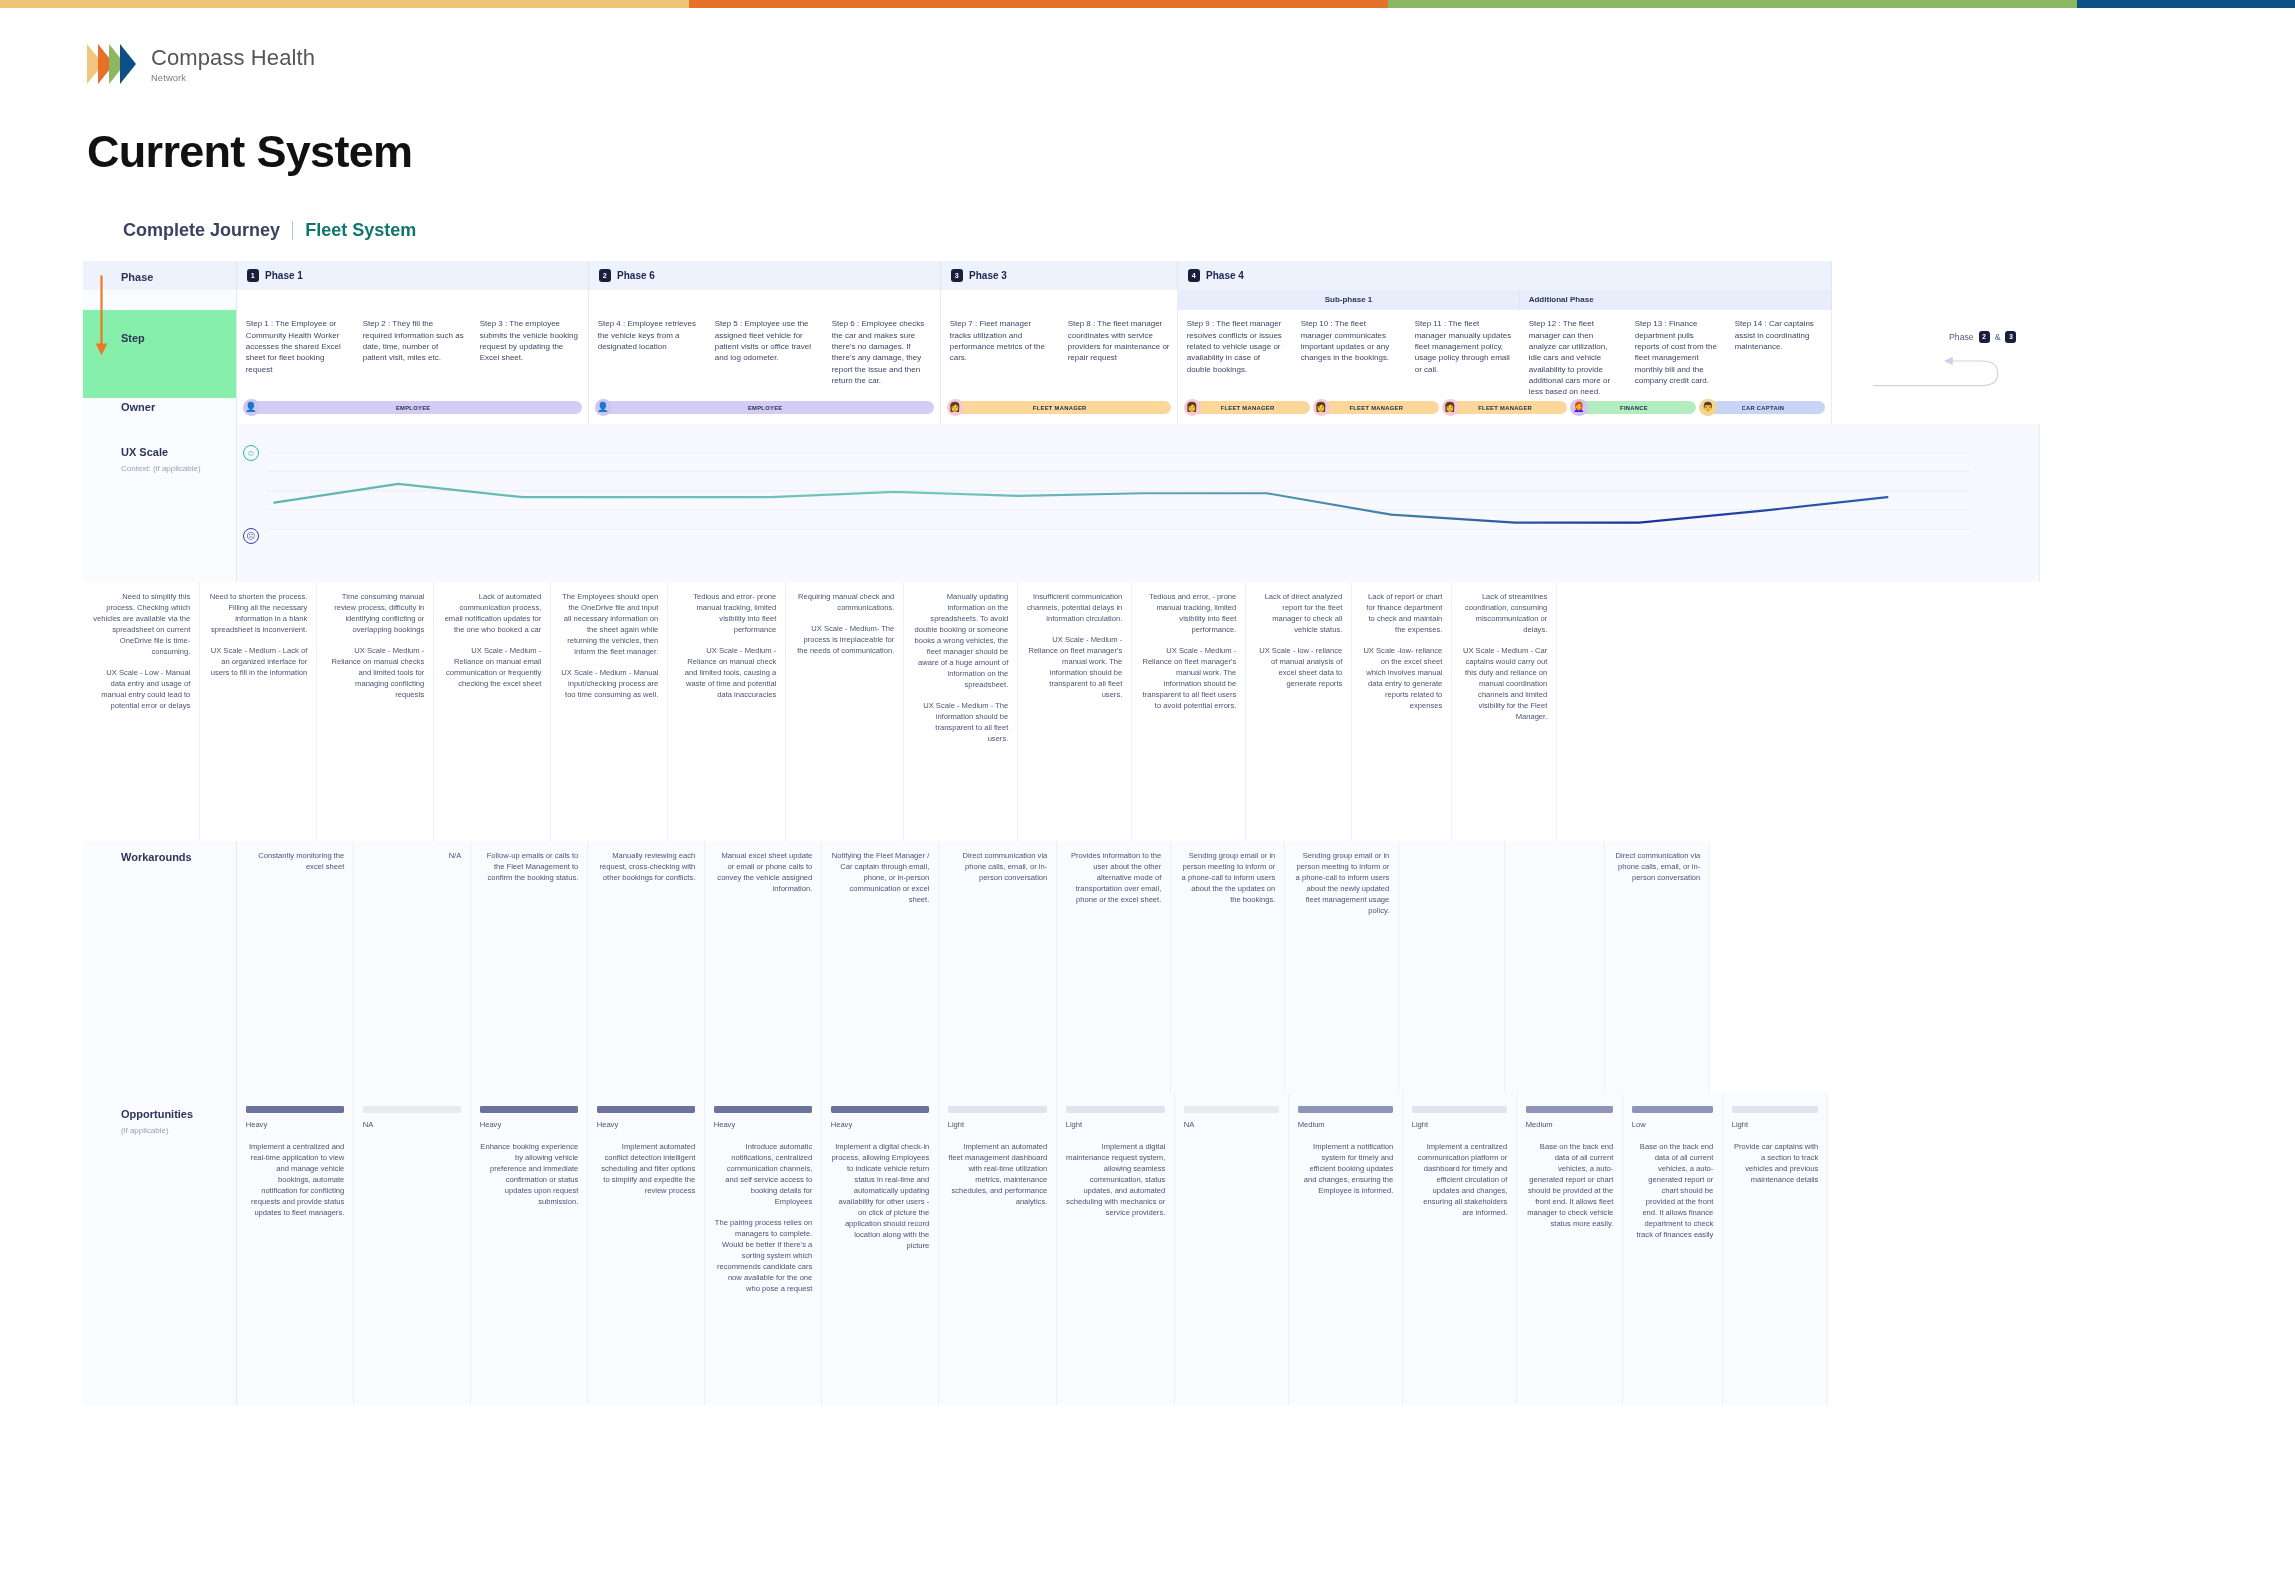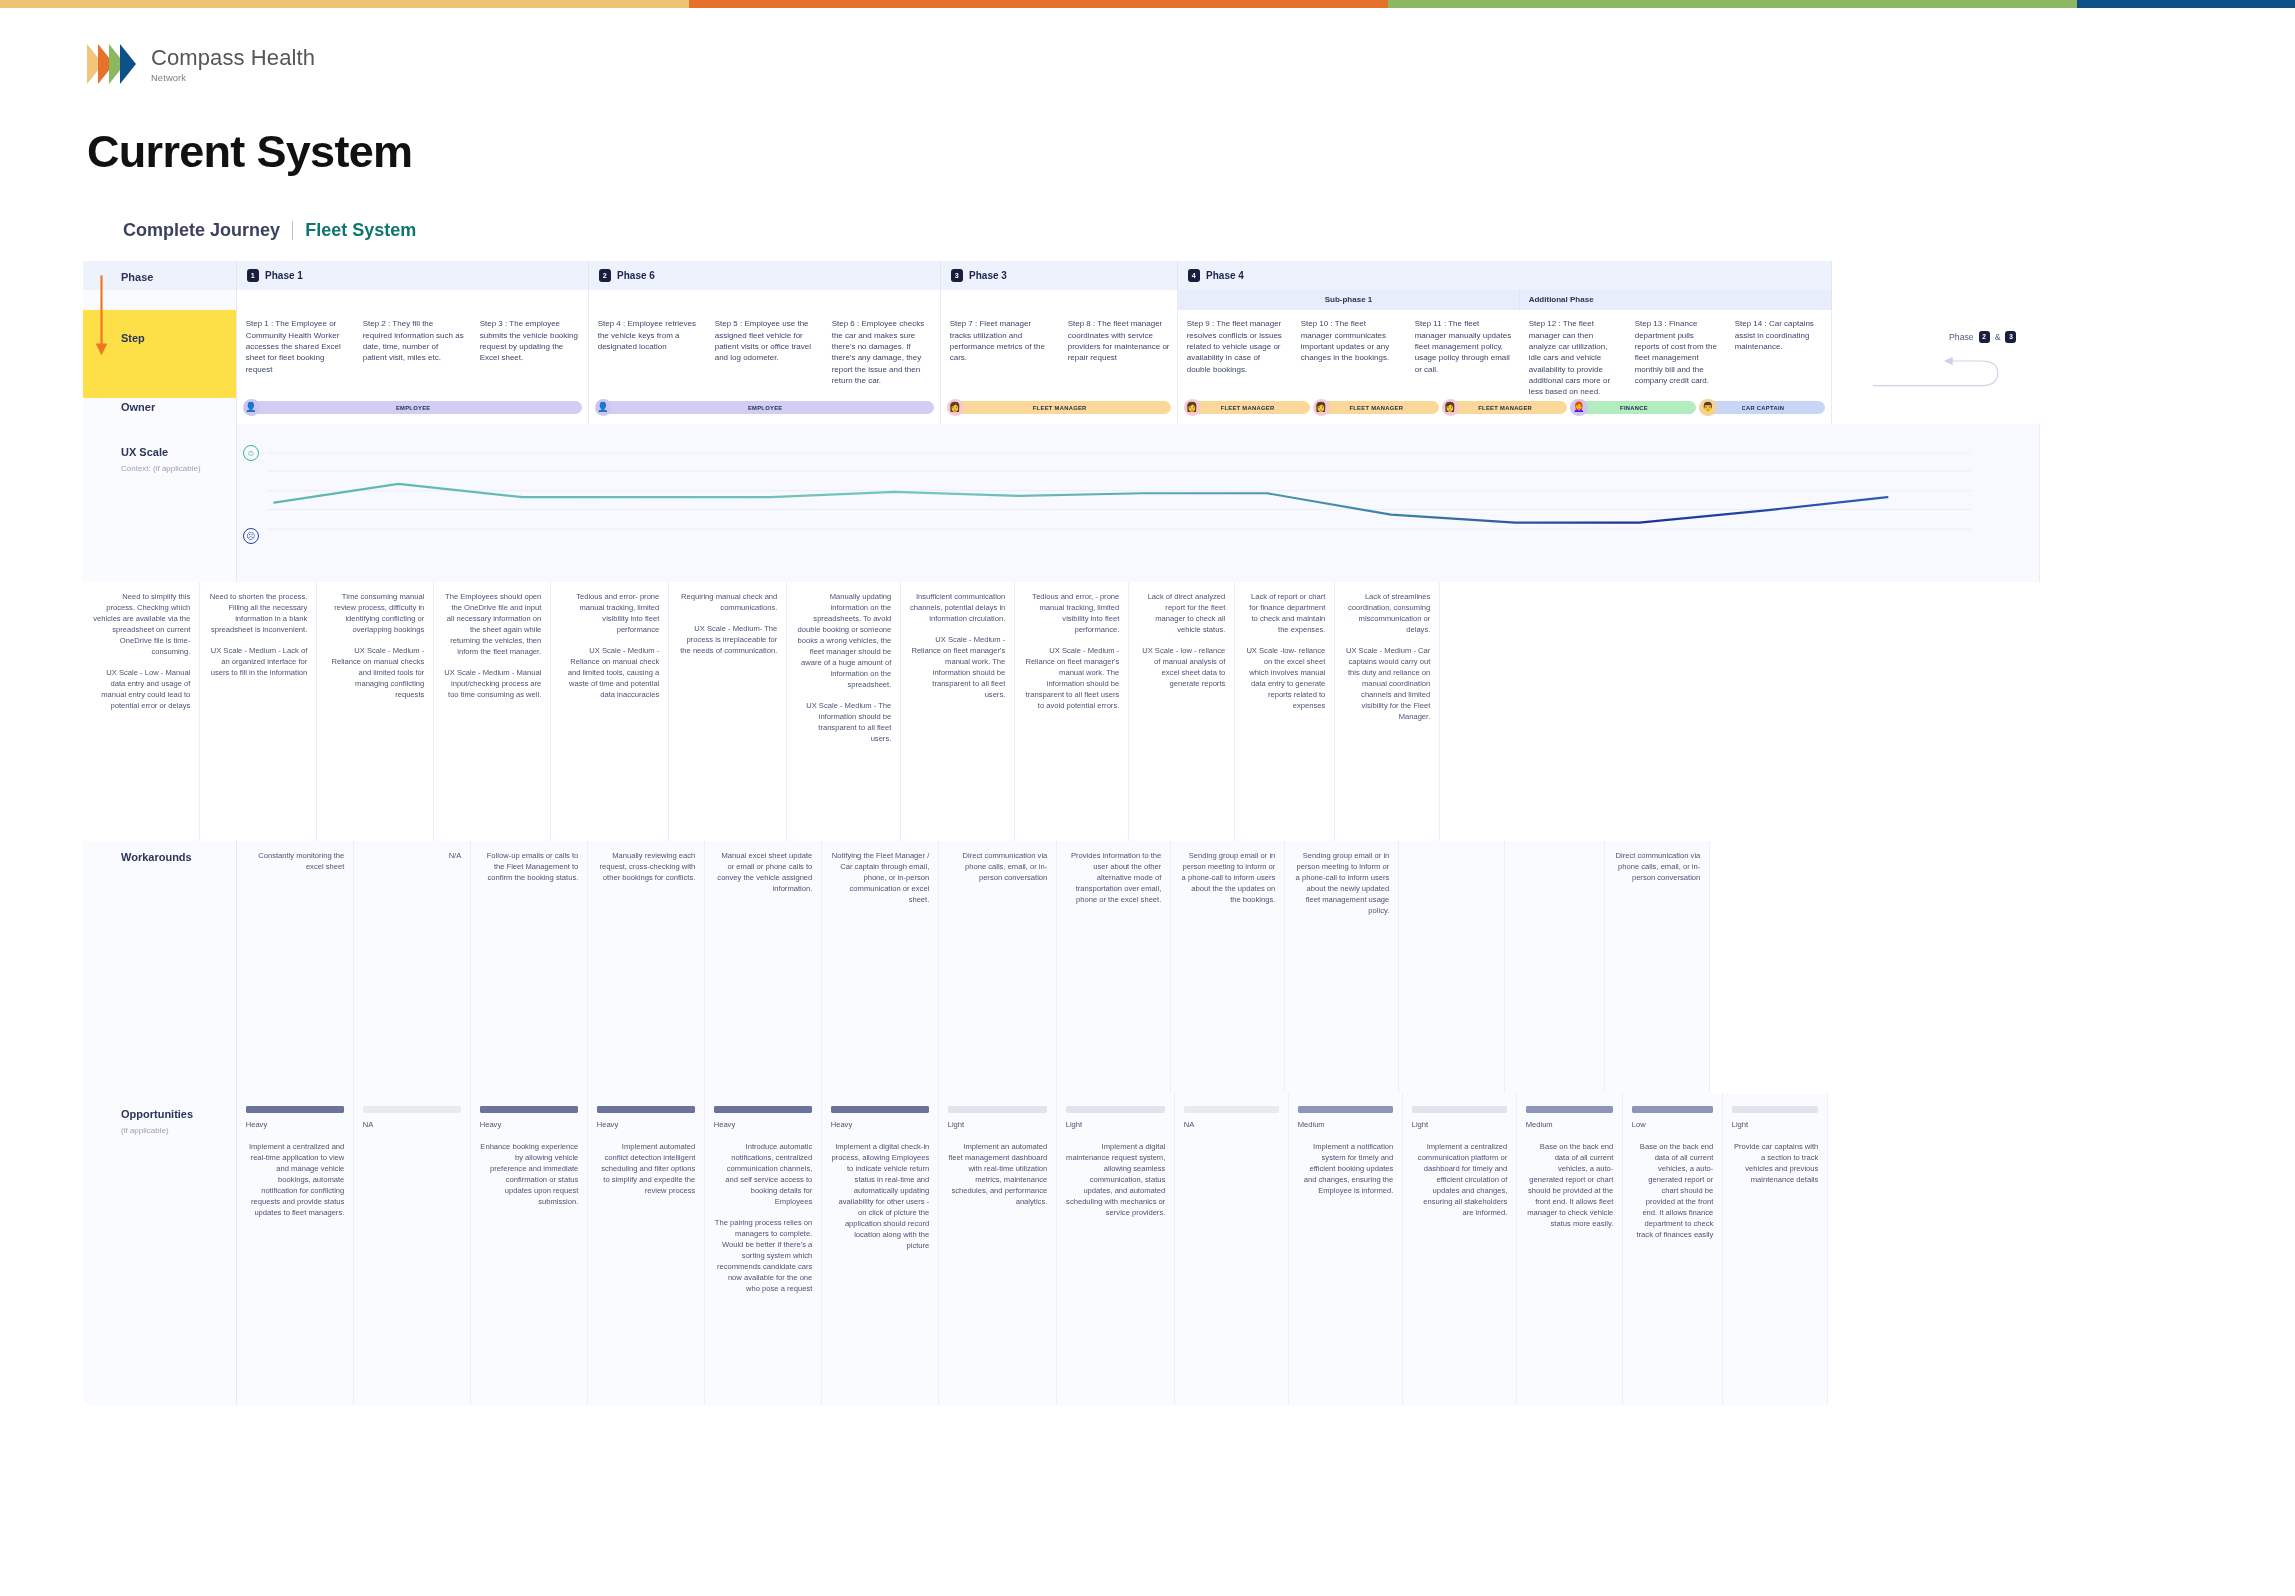--- a/index.html
+++ b/index.html
@@ -241,21 +241,21 @@
         <div class="sub-cell blank" style="width: 352px;"></div>
         <div class="sub-cell blank" style="width: 352px;"></div>
         <div class="sub-cell blank" style="width: 237px;"></div>
         <div class="sub-cell center" style="width: 342px;">Sub-phase 1</div>
         <div class="sub-cell left" style="width: 312px;">Additional Phase</div>
         <div class="sub-cell blank" style="flex: 1 1 0%; border-right: none;"></div>
       </div>
   </div>
 
   <div class="row" id="step-row">
-    <div class="rowlabel" style="background:#fde047;padding-top:22px">
+    <div class="rowlabel" style="background:#86efac;padding-top:22px">
       <div class="lbl">Step</div>
     </div>
     <div class="cells" id="step-cells">
         <div class="step-group">
           <div class="step-cell" style="width: 117px;">
             <div class="step-text">Step 1 : The Employee or Community Health Worker accesses the shared Excel sheet for fleet booking request</div>
           </div>
           <div class="step-cell" style="width: 117px;">
             <div class="step-text">Step 2 : They fill the required information such as date, time, number of patient visit, miles etc.</div>
           </div>
@@ -393,20 +393,24 @@
         </div>
         <div class="ccell" style="width: 117px; min-height: 259px;">
           <div class="ctext">Need to shorten the process. Filling all the necessary information in a blank spreadsheet is inconvenient.</div>
           <div class="ctext">UX Scale - Medium - Lack of an organized interface for users to fill in  the information</div>
         </div>
         <div class="ccell" style="width: 117px; min-height: 259px;">
           <div class="ctext">Time consuming manual review process, difficulty in identifying conflicting or overlapping bookings</div>
           <div class="ctext">UX Scale - Medium - Reliance on manual checks and limited tools for managing conflicting requests</div>
         </div>
         <div class="ccell" style="width: 117px; min-height: 259px;">
+          <div class="ctext">Lack of automated communication process, email notification updates for the one who booked a car</div>
+          <div class="ctext">UX Scale - Medium - Reliance on manual email communication or frequently checking the excel sheet</div>
+        </div>
+        <div class="ccell" style="width: 117px; min-height: 259px;">
           <div class="ctext">The Employees should open the OneDrive file and input all necessary information on the sheet again while returning the vehicles, then inform the fleet manager.</div>
           <div class="ctext">UX Scale - Medium - Manual input/checking process are too time consuming as well.</div>
         </div>
         <div class="ccell" style="width: 118px; min-height: 259px;">
           <div class="ctext">Tedious and error- prone manual tracking, limited visibility into fleet performance</div>
           <div class="ctext">UX Scale - Medium - Reliance on manual check and limited tools, causing a waste of time and potential data inaccuracies</div>
         </div>
         <div class="ccell" style="width: 118px; min-height: 259px;">
           <div class="ctext">Requiring manual check and communications.</div>
           <div class="ctext">UX Scale - Medium- The process is irreplaceable for the needs of communication.</div>

